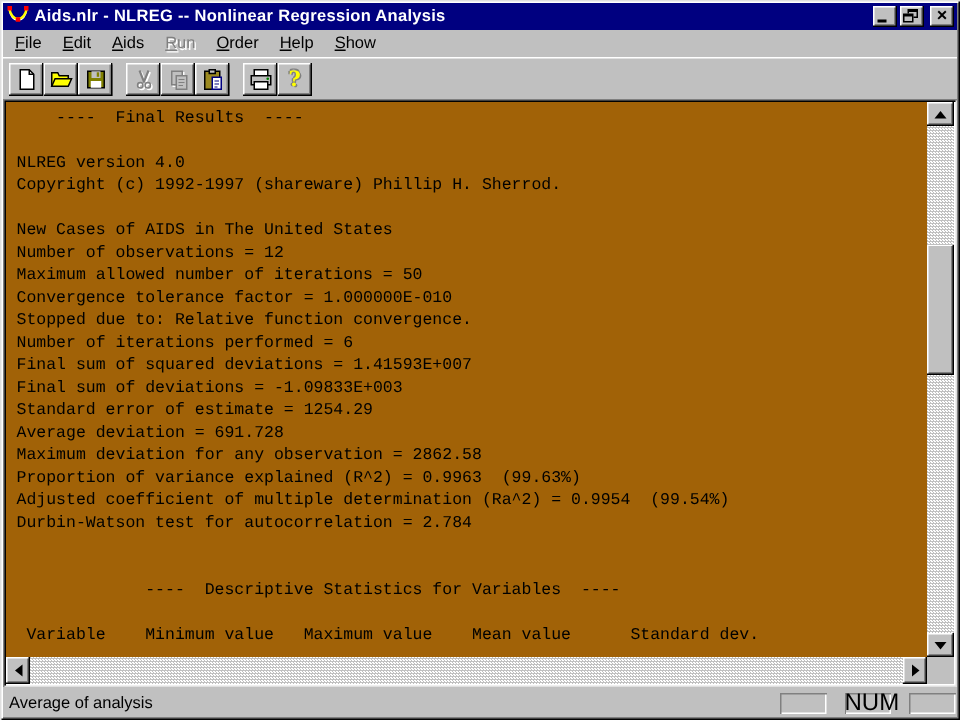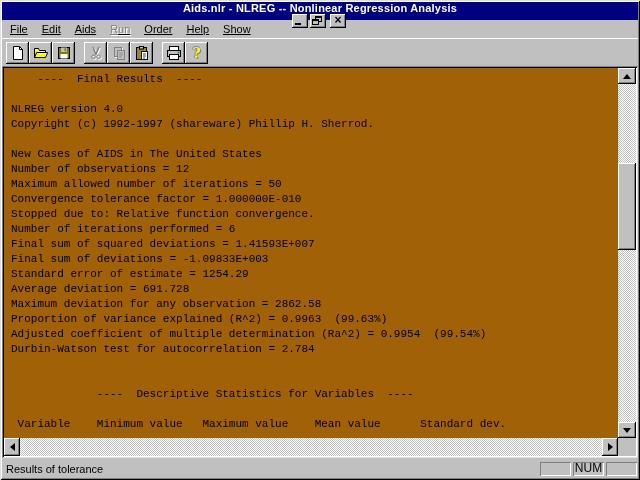--- a/index.html
+++ b/index.html
@@ -8,39 +8,39 @@
 
   .window {
     position:relative; width:640px; height:480px; background:#c0c0c0;
     box-shadow: inset 1px 1px 0 #dfdfdf, inset -1px -1px 0 #000, inset 2px 2px 0 #fff, inset -2px -2px 0 #808080;
     padding:2px;
   }
 
   
   .titlebar {
     position:absolute; left:2px; top:2px; right:2px; height:18px;
-    background:#000080; color:#fff; display:flex; align-items:center;flex-direction:column;
+    background:#000080; color:#fff; display:flex; align-items:center;
   }
   .titlebar .app-icon { width:16px; height:16px; margin:0 3px 0 2px; }
   .titlebar .title-text { font-size:11px; font-weight:bold; letter-spacing:0.2px; white-space:nowrap; flex:1; }
   .winbtns { display:flex; gap:2px; margin-right:2px; }
   .winbtn {
     width:16px; height:14px; background:#c0c0c0; position:relative;
     box-shadow: inset -1px -1px 0 #000, inset 1px 1px 0 #fff, inset -2px -2px 0 #808080;
   }
   .winbtn.close { margin-left:2px; }
   .glyph-min { position:absolute; left:3px; bottom:3px; width:6px; height:2px; background:#000; }
   .glyph-rest-back { position:absolute; left:5px; top:2px; width:7px; height:6px; border:1px solid #000; border-top-width:2px; background:#c0c0c0; }
   .glyph-rest-front { position:absolute; left:2px; top:5px; width:7px; height:6px; border:1px solid #000; border-top-width:2px; background:#c0c0c0; }
   .glyph-x { position:absolute; left:0; top:0; width:16px; height:13px; line-height:12px; text-align:center; font-weight:bold; font-size:12px; color:#000; }
 
   
   .menubar {
     position:absolute; left:2px; top:20px; right:2px; height:18px;
-    display:flex; align-items:center; padding-left:1px; font-size:11px; color:#000;text-decoration:underline;
+    display:flex; align-items:center; padding-left:1px; font-size:11px; color:#000;
   }
   .menu-item { display:inline-block; padding:2px 7px; }
   .menu-item::first-letter { text-decoration:underline; }
   .menu-item.disabled { color:#808080; text-shadow:1px 1px 0 #fff; }
 
   
   .toolbar {
     position:absolute; left:2px; top:38px; right:2px; height:28px;
     display:flex; align-items:center; padding-left:4px;
     border-top:1px solid #fff;
@@ -89,22 +89,22 @@
     box-shadow: inset -1px -1px 0 #000, inset 1px 1px 0 #fff, inset -2px -2px 0 #808080;
   }
 
   
   .statusbar {
     position:absolute; left:2px; right:2px; bottom:2px; height:18px;
     display:flex; align-items:center; font-size:11px; color:#000;
   }
   .status-msg { flex:1; padding-left:4px; white-space:nowrap; }
   .status-panel {
-    width:31px; height:14px; margin-left:2px; text-align:center;
-    font-size:12px; line-height:13px;
+    width:31px; height:14px; margin-left:12px; text-align:center;
+    font-size:16px; line-height:13px;
     box-shadow: inset 1px 1px 0 #808080, inset -1px -1px 0 #fff;
   }
   .status-panel:last-child { margin-right:1px; }
 </style>
 </head>
 <body>
 
 <div class="window">
 
   <div class="titlebar">
@@ -248,19 +248,19 @@
         </span>
       <span class="sb-btn sb-right">
           <span class="tri tri-right"></span>
         </span>
     </div>
 
     <div class="corner"></div>
   </div>
 
   <div class="statusbar">
-    <span class="status-msg">Results of tolerance</span>
+    <span class="status-msg">Average of analysis</span>
     <span class="status-panel"></span>
     <span class="status-panel">NUM</span>
     <span class="status-panel"></span>
   </div>
 
 </div>
 
 </body></html>

